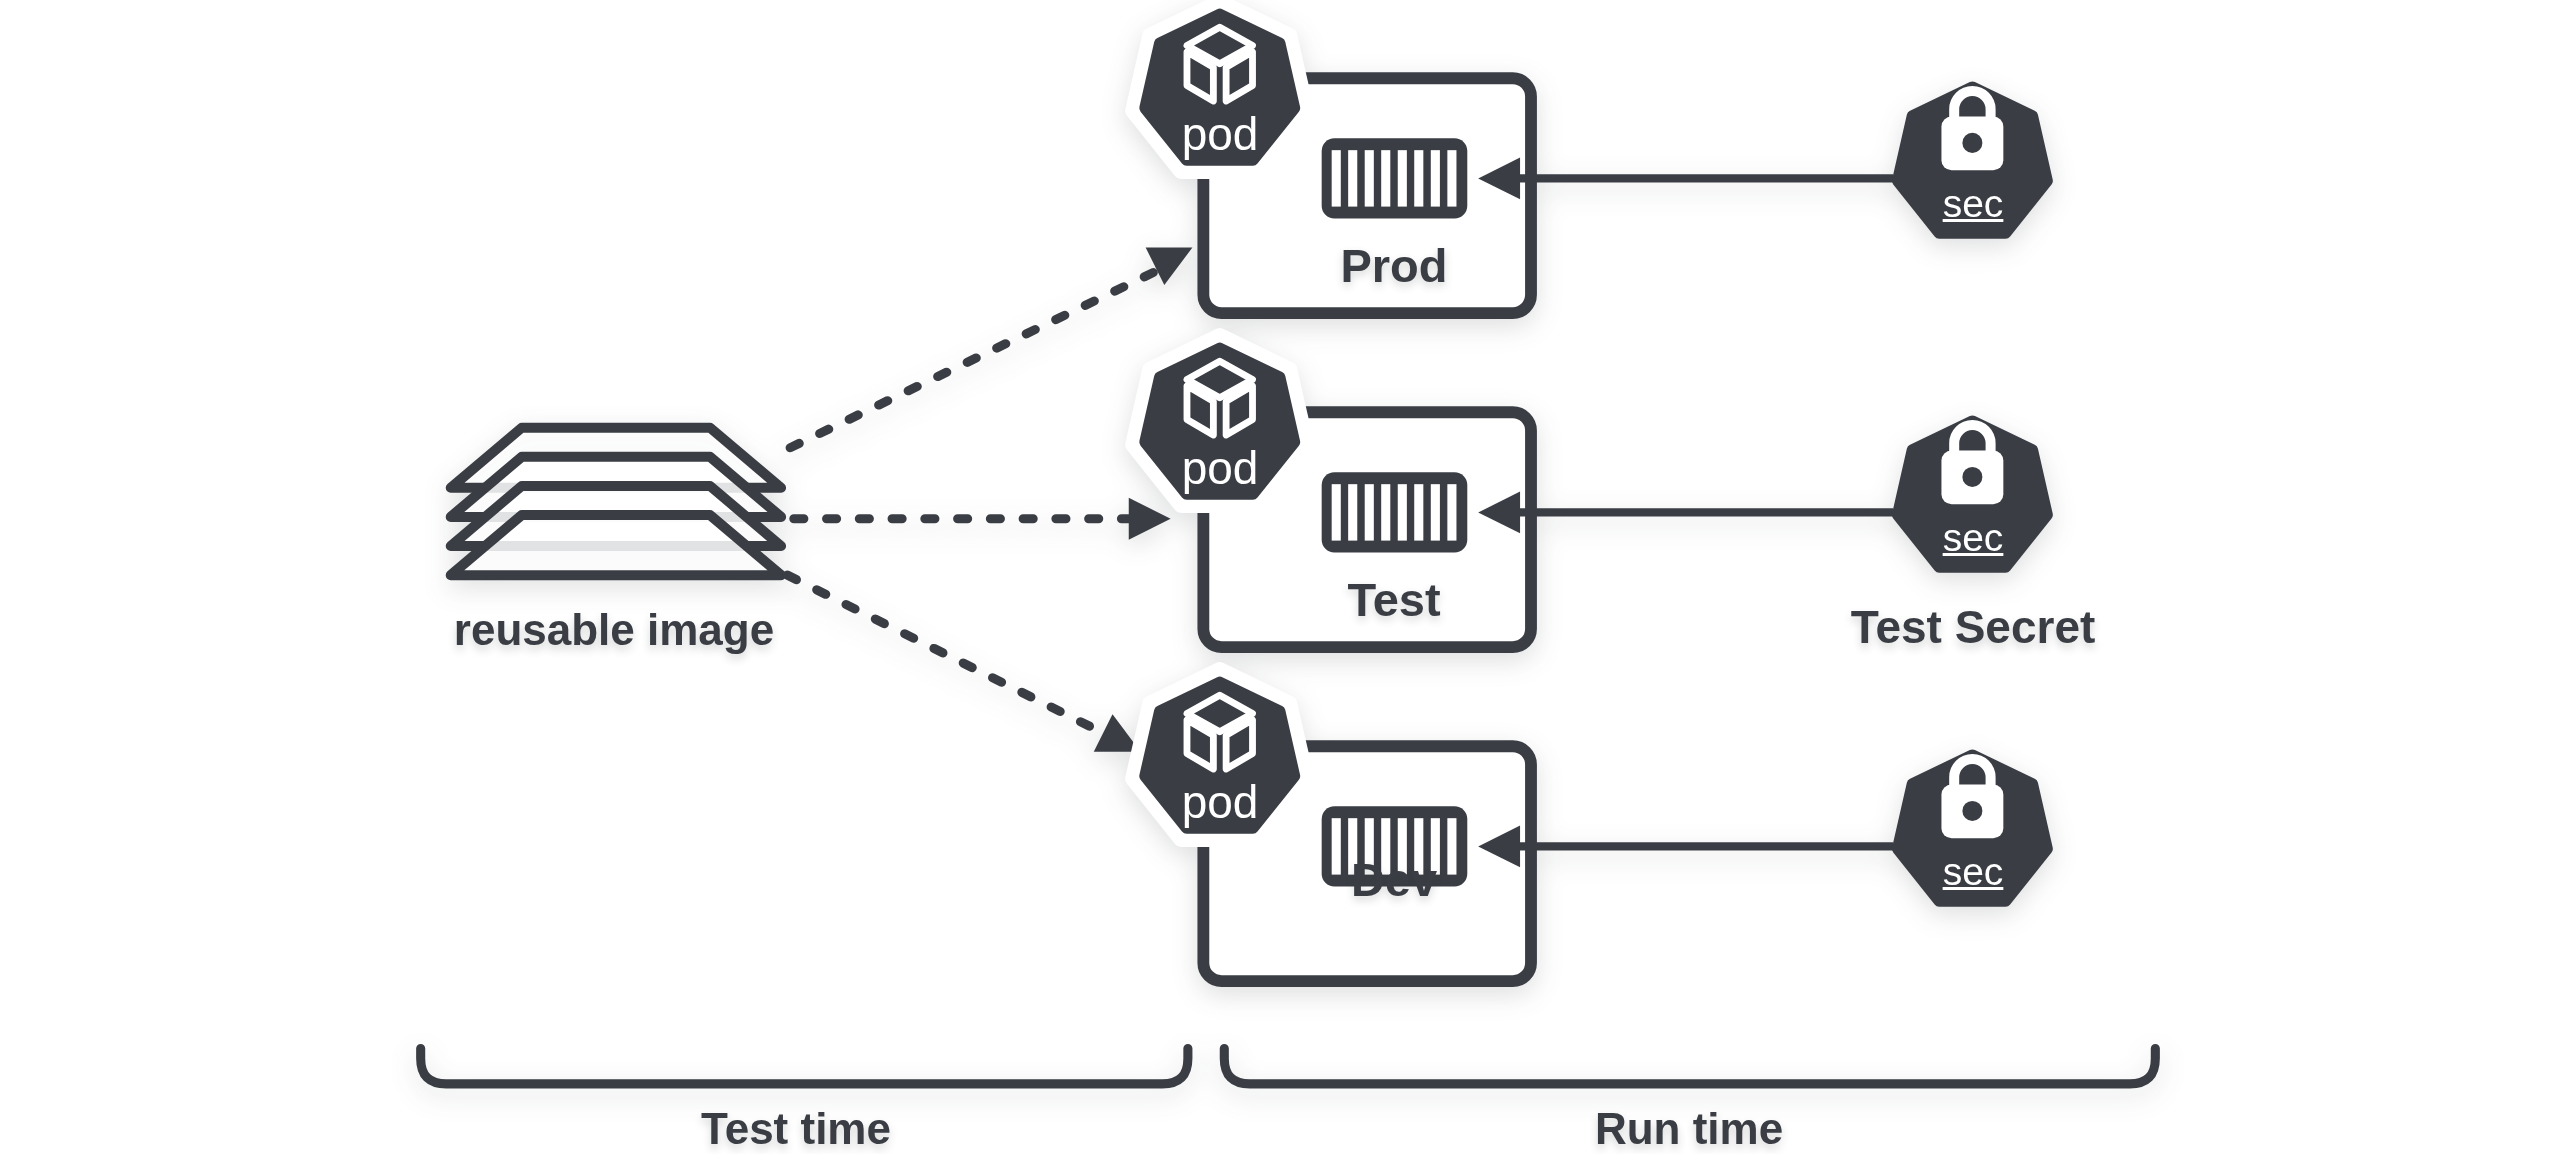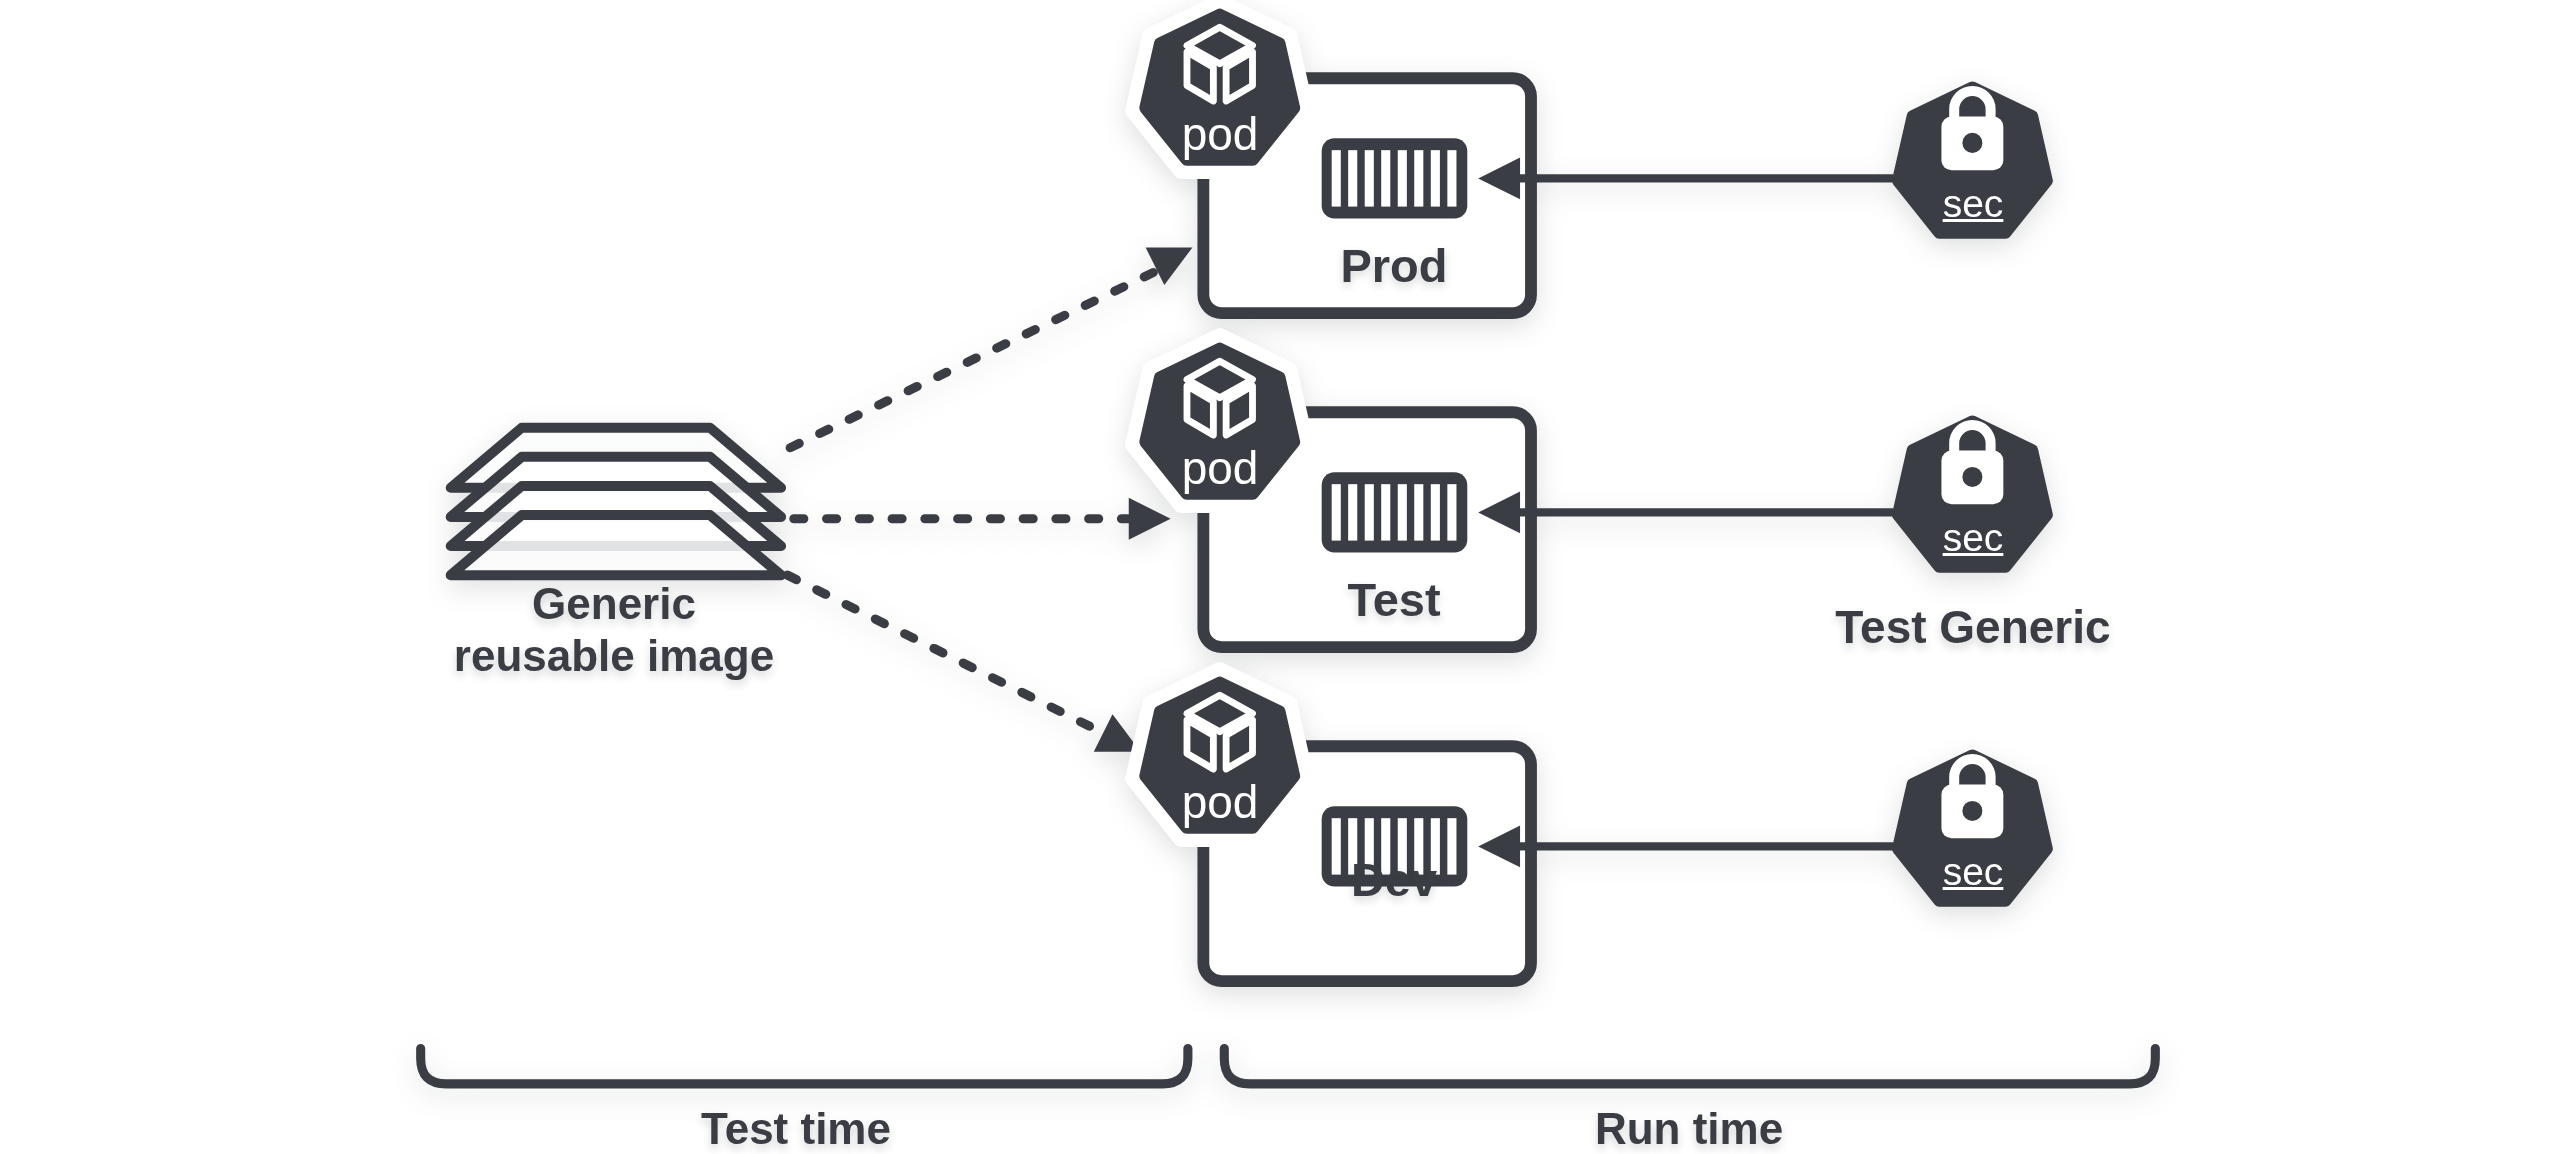--- a/index.html
+++ b/index.html
@@ -153,24 +153,23 @@
   <div class="t badge-label" style="left:1220px; top:802px;">pod</div>
 
   <div class="t sec-label" style="left:1973px; top:204px;">sec</div>
   <div class="t sec-label" style="left:1973px; top:538px;">sec</div>
   <div class="t sec-label" style="left:1973px; top:872px;">sec</div>
 
   <div class="t env-label" style="left:1394px; top:265px;">Prod</div>
   <div class="t env-label" style="left:1394px; top:599px;">Test</div>
   <div class="t env-label" style="left:1394px; top:879px;text-align:right;">Dev</div>
 
-  <div class="t secret-label" style="left:1973px; top:627px;">Test Generic</div>
+  <div class="t secret-label" style="left:1973px; top:627px;">Test Secret</div>
 
   <div class="t source-label" style="left:614px; top:630px;">
-    <div>Generic</div>
     <div>reusable image</div>
   </div>
 
   <div class="t phase-label" style="left:796px;  top:1129px;">Test time</div>
   <div class="t phase-label" style="left:1689px; top:1129px;">Run time</div>
 
 </div>
 
 
 </body></html>

